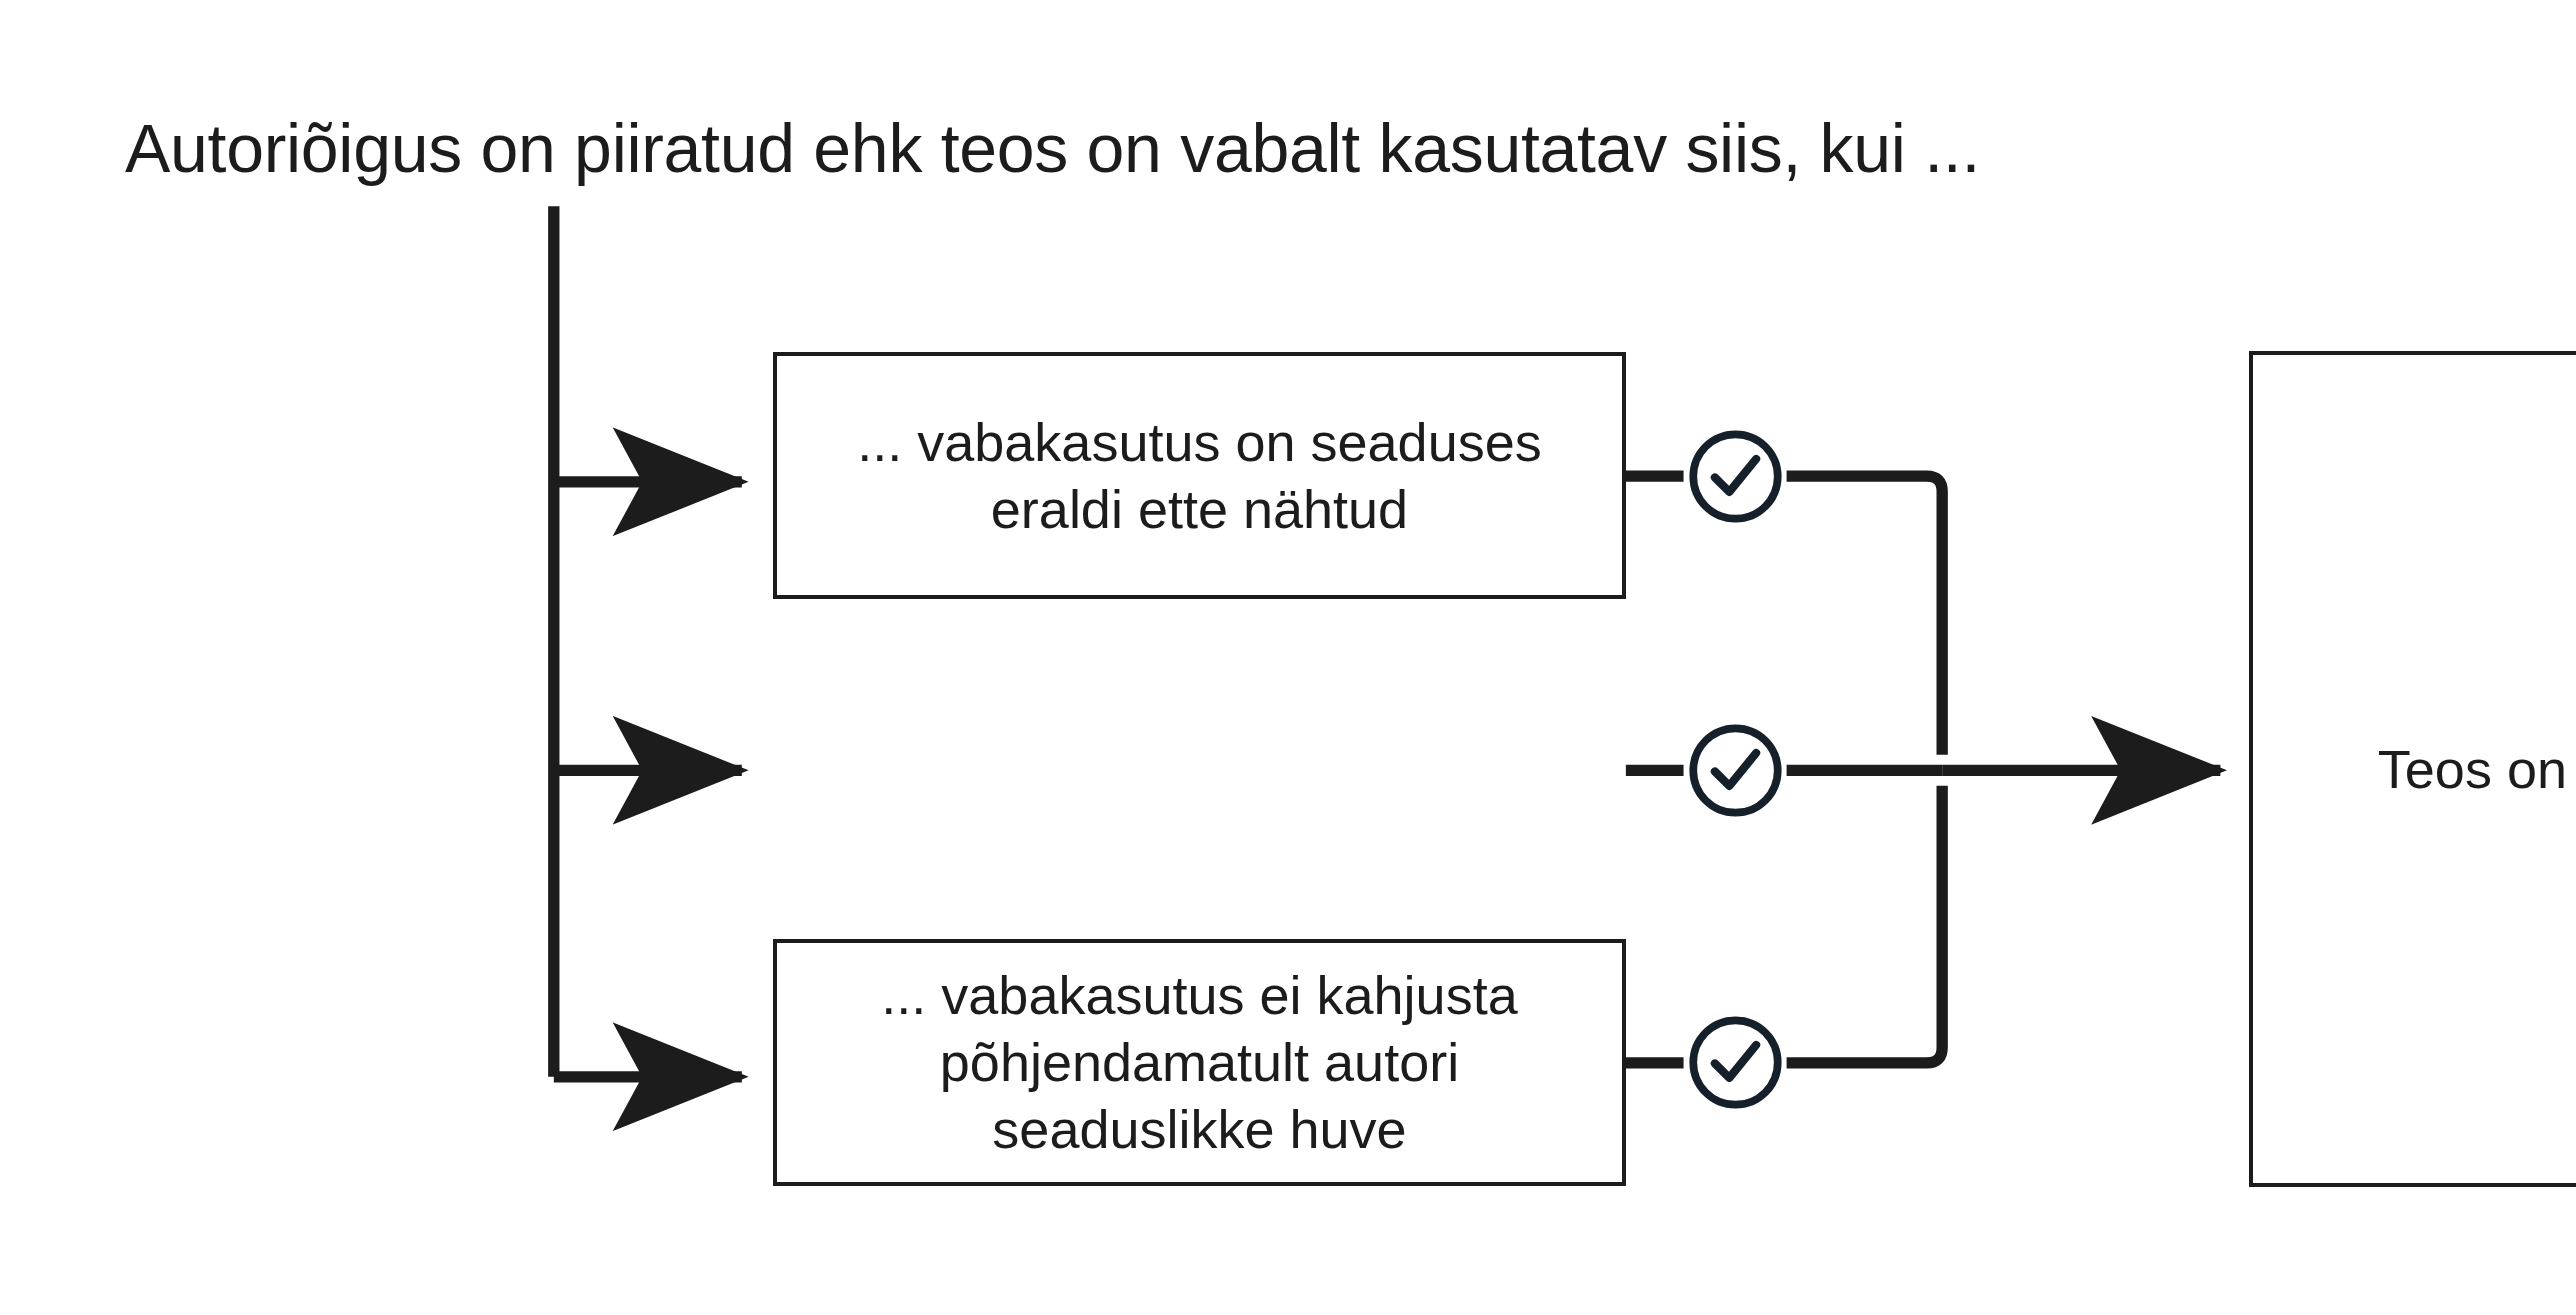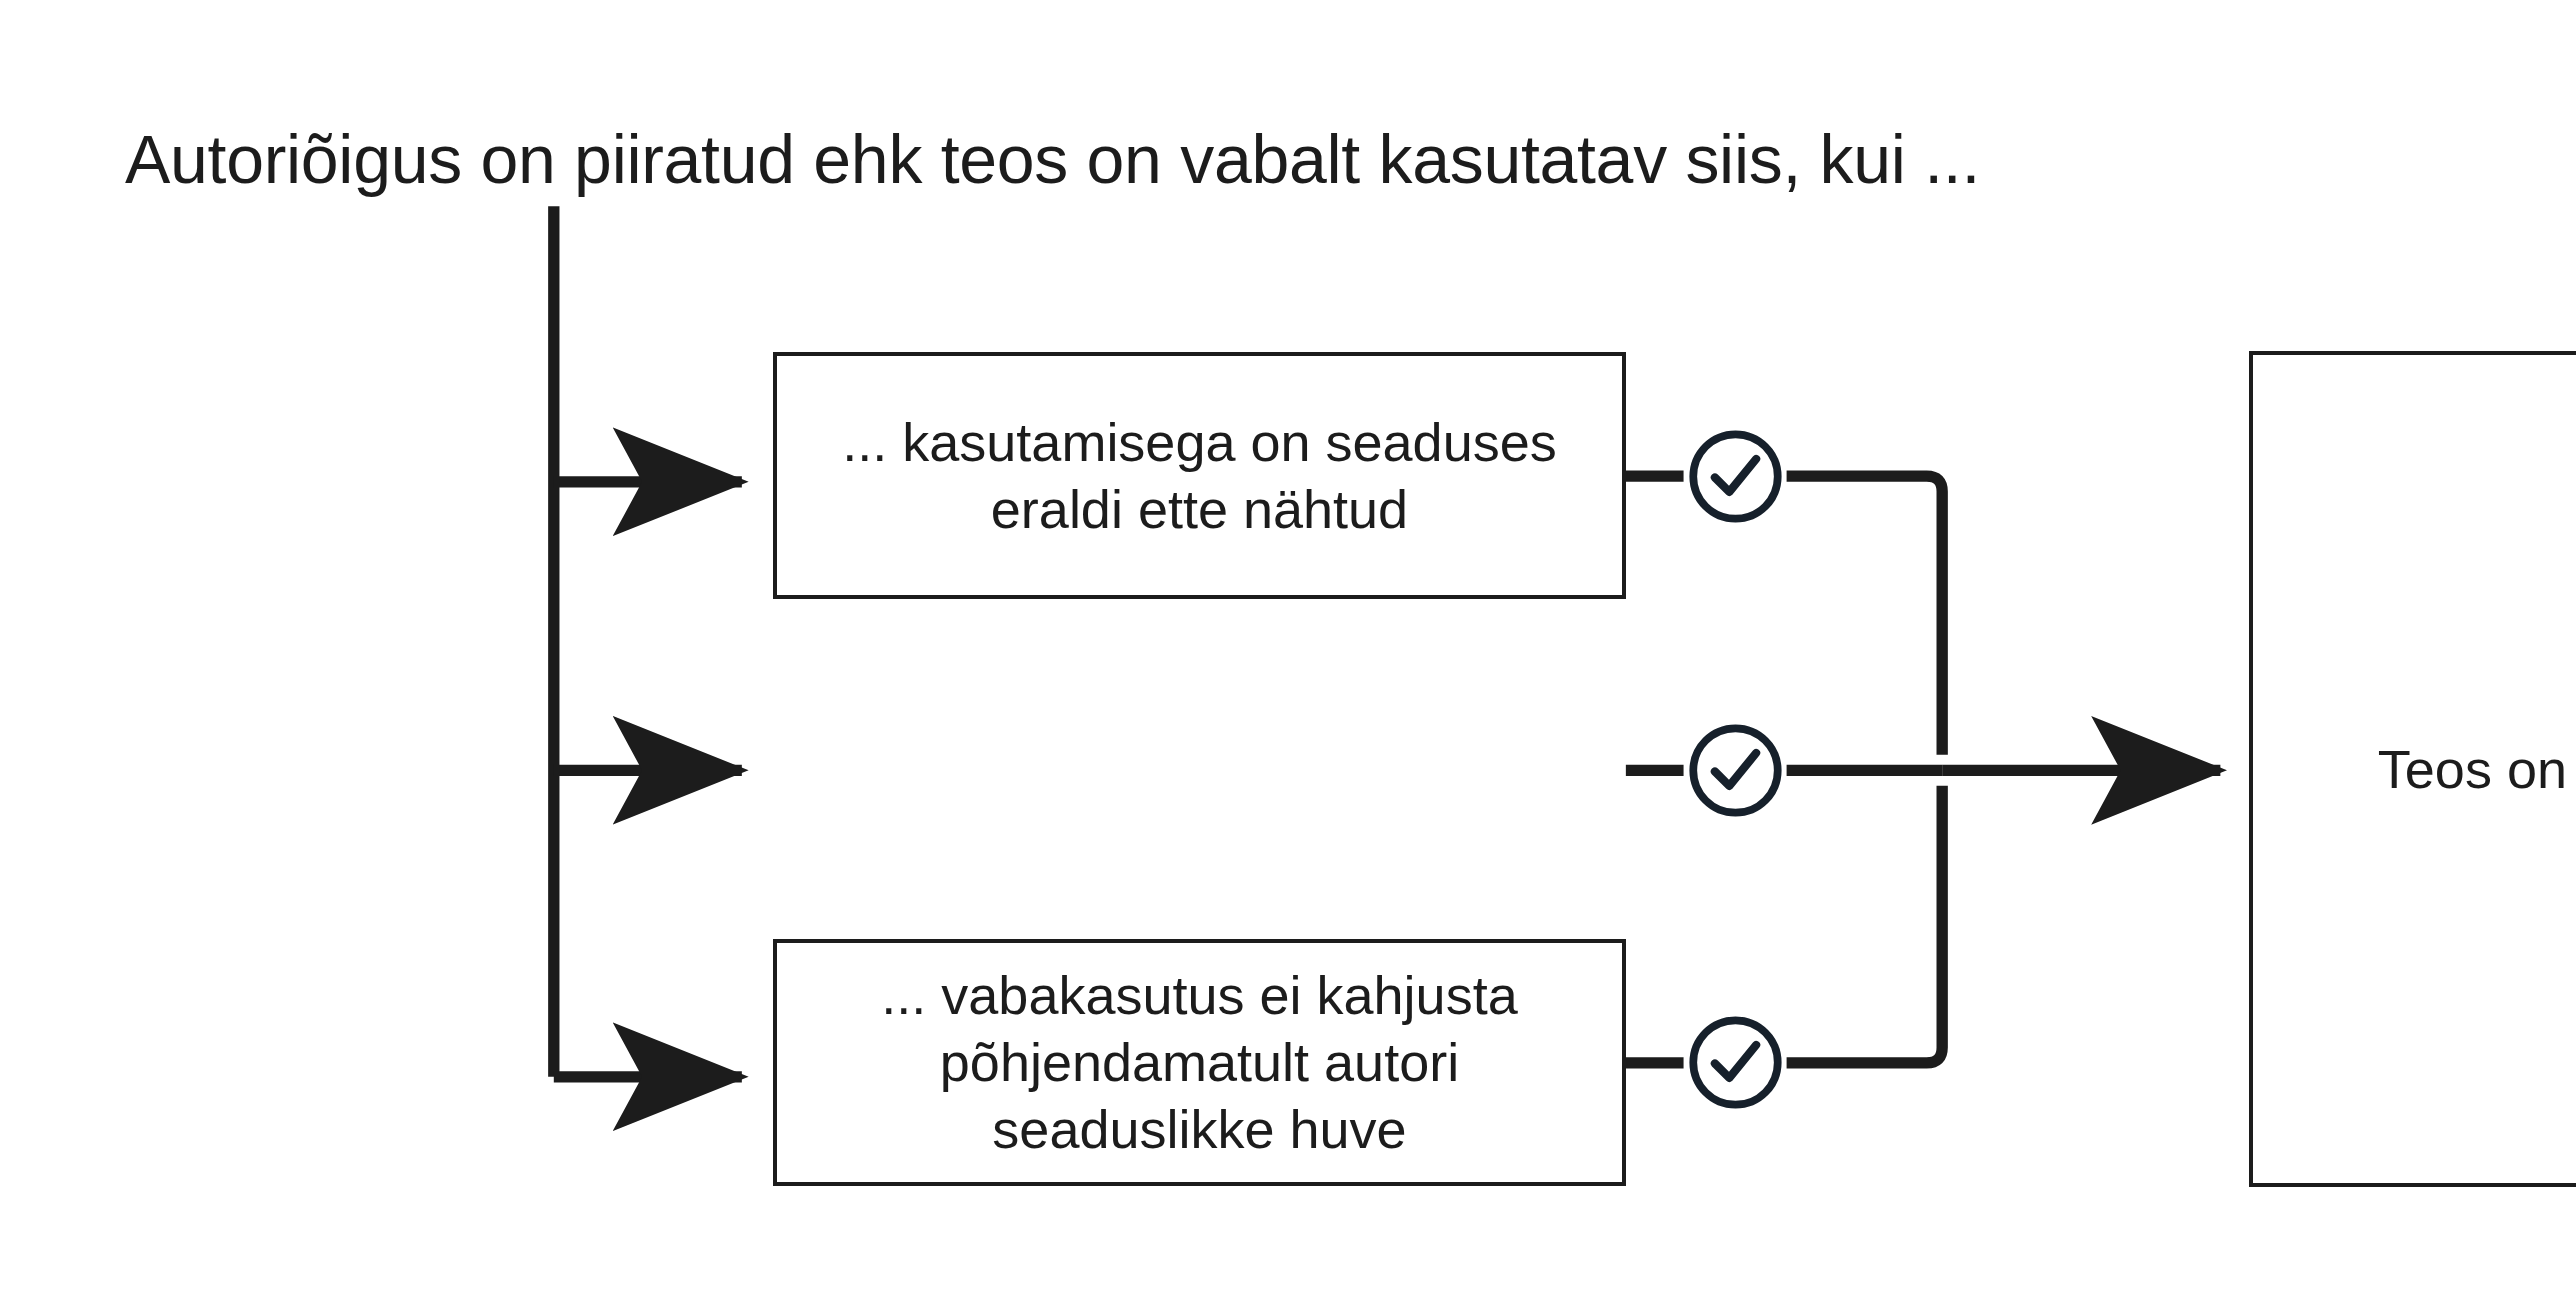--- a/index.html
+++ b/index.html
@@ -22,21 +22,21 @@
   #diagram-svg {
     position: absolute;
     inset: 0;
     width: 3227px;
     height: 1316px;
     display: block;
   }
   .diagram-title {
     position: absolute;
     left: 125px;
-    top: 123px;
+    top: 112px;
     font-size: 68px;
     line-height: 1.08;
     letter-spacing: -0.3px;
     color: #1c1c1c;
     white-space: nowrap;
   }
   .node-box {
     position: absolute;
     box-sizing: border-box;
     background: #ffffff;
@@ -98,21 +98,21 @@
       <path d="M 3468 2063 L 3740 2063 Q 3770 2063 3770 2033 L 3770 1525"></path>
       <path d="M 3468 1495 L 3770 1495"></path>
 
       <path d="M 3770 1495 L 4310 1495" marker-end="url(#arrowhead)"></path>
     </g>
   </svg>
 
   <div class="diagram-title">Autoriõigus on piiratud ehk teos on vabalt kasutatav siis, kui ...</div>
 
   <div class="node-box" id="cond-box-1">
-    <span class="node-label">... kasutamisega on seaduses eraldi ette nähtud</span>
+    <span class="node-label">... vabakasutus on seaduses eraldi ette nähtud</span>
   </div>
 
 
   <div class="node-box" id="cond-box-3">
     <span class="node-label">... vabakasutus ei kahjusta põhjendamatult autori seaduslikke huve</span>
   </div>
 
   <div class="node-box" id="result-box">
     <span class="node-label">Teos on vabalt kasutatav</span>
   </div>

